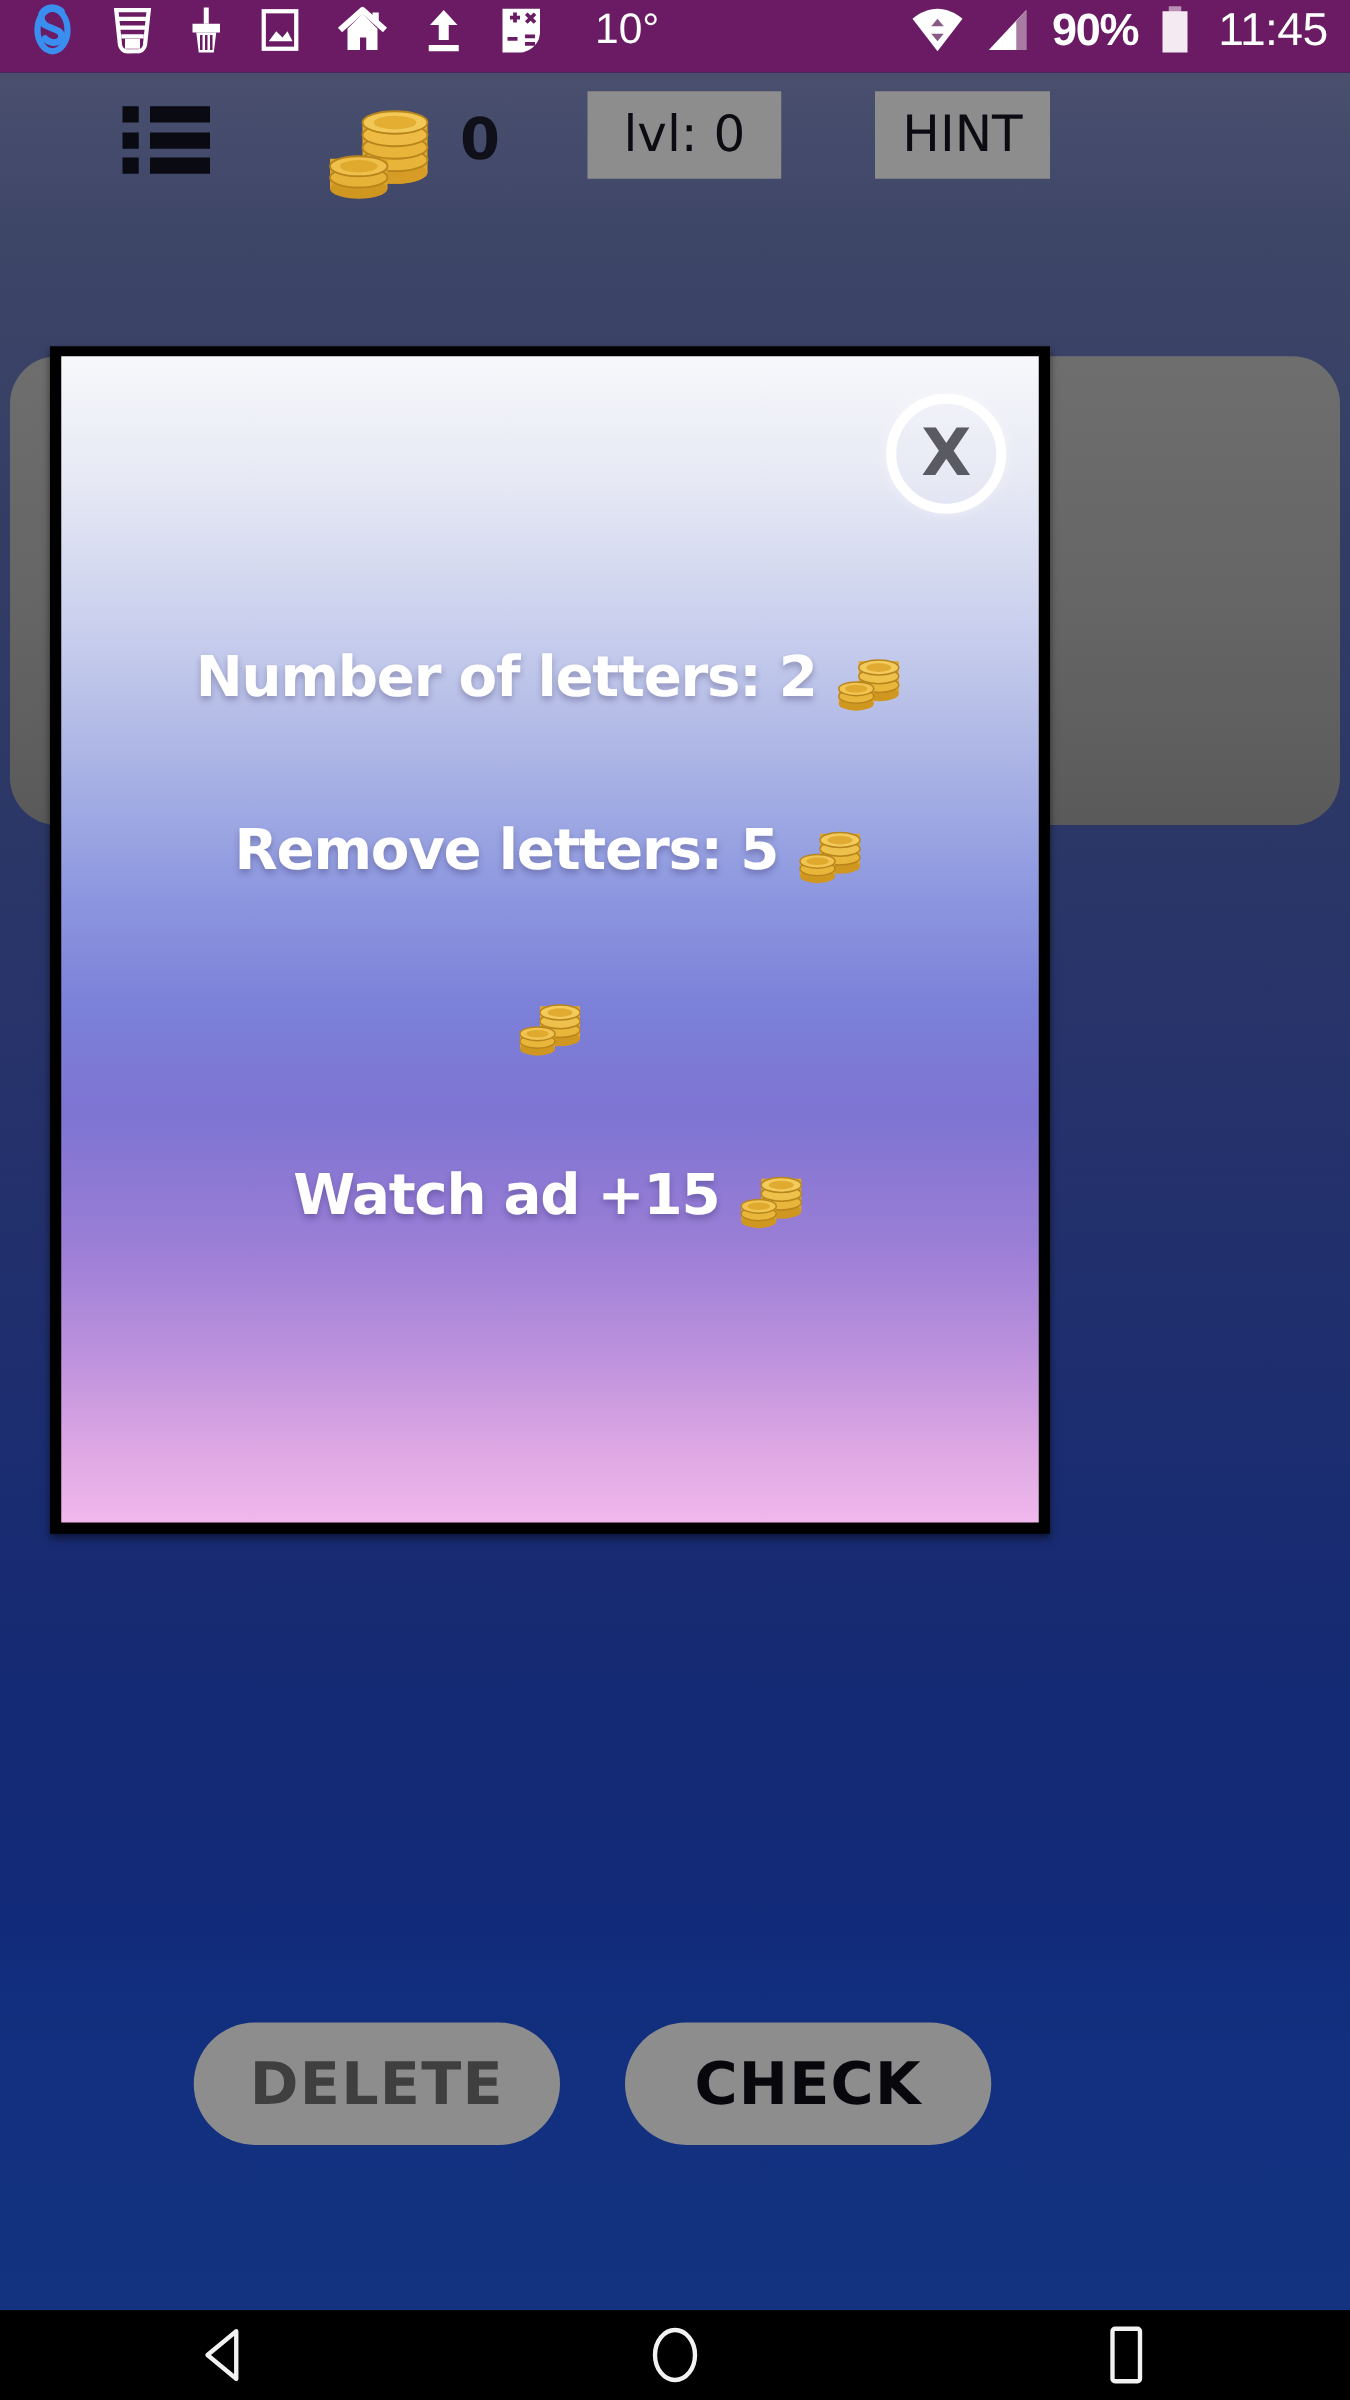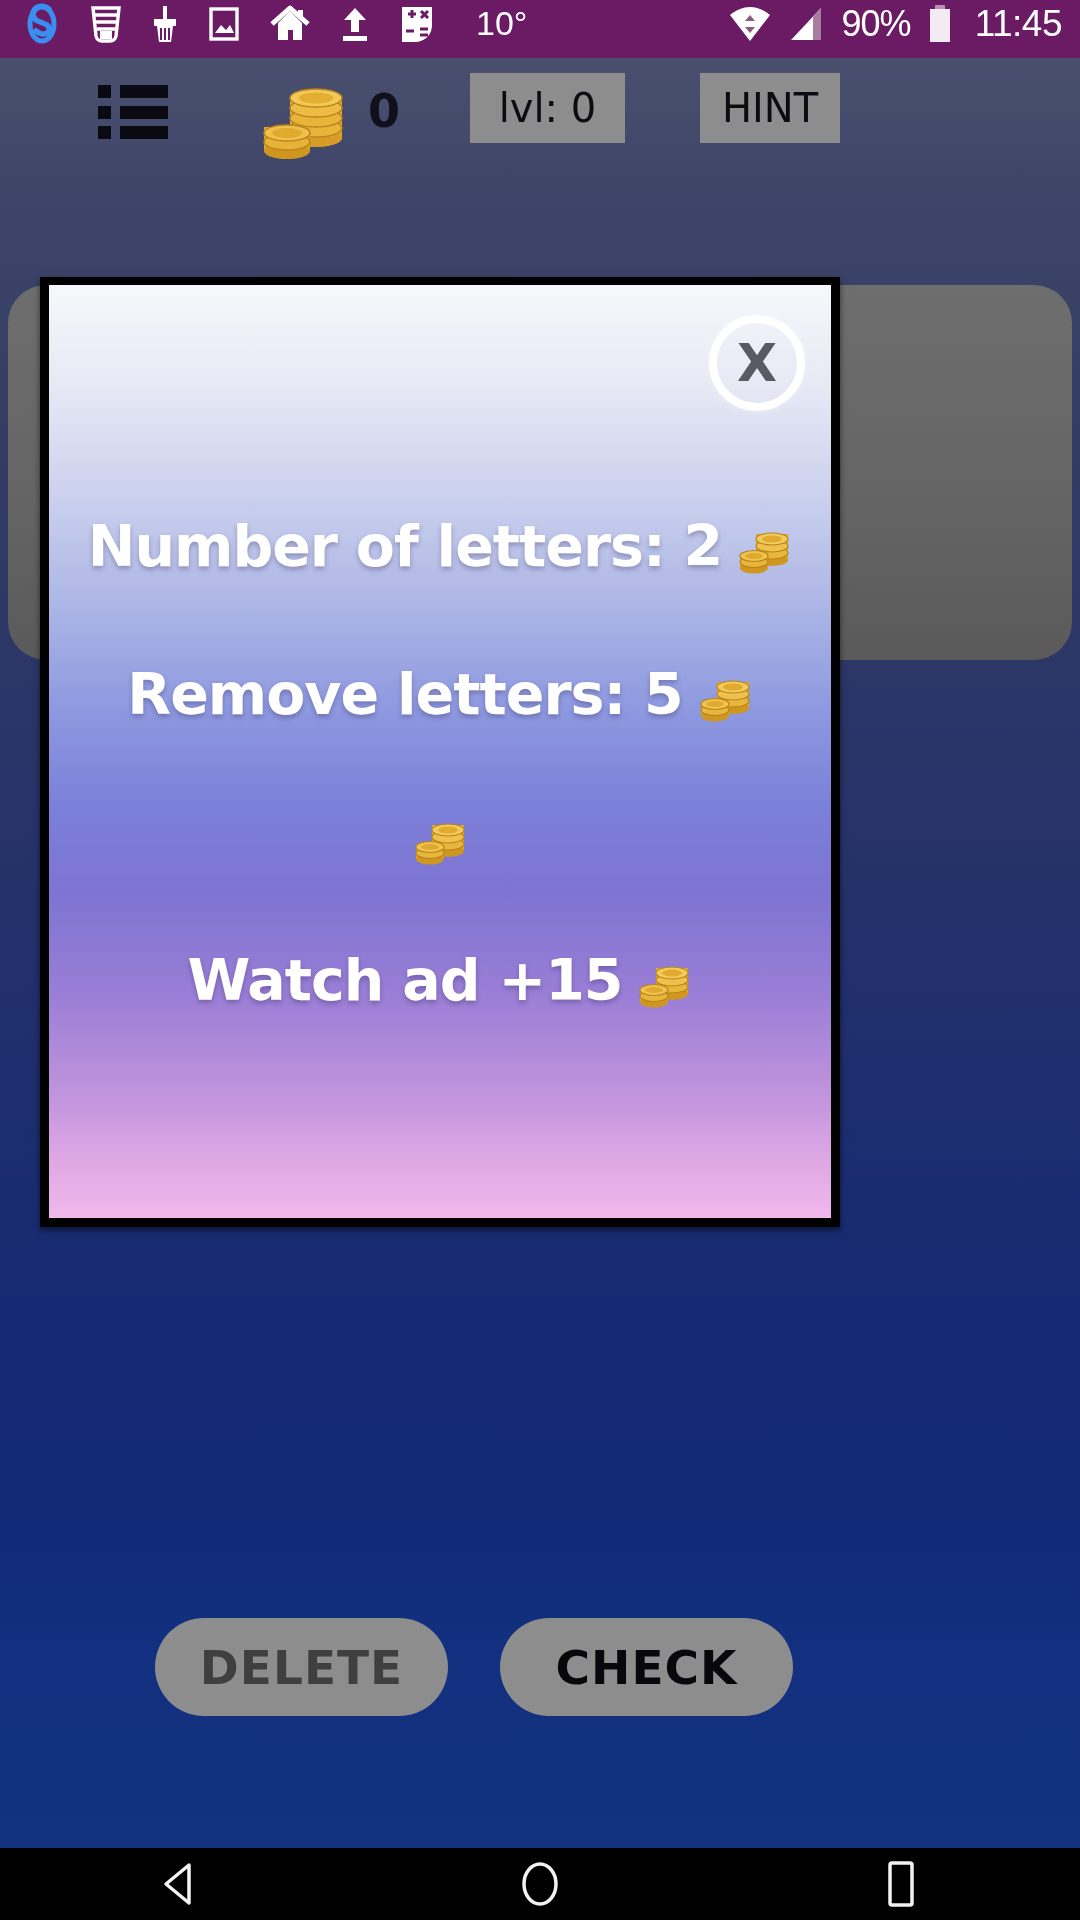--- a/index.html
+++ b/index.html
@@ -18,21 +18,21 @@
     display:flex; align-items:center; gap:0px;
     padding:0 18px 11px 22px;
   }
   .sb-left{ display:flex; align-items:center; gap:26px; }
   .sb-right{ margin-left:auto; display:flex; align-items:center; gap:16px; }
   .sb-ic{ display:block; }
   .sb-temp{
     color:#ffffff; font-size:34px; font-weight:500; letter-spacing:0px;
     margin-left:14px;
   }
-  .sb-pct{ color:#ffffff; font-size:36px; font-weight:400; letter-spacing:-1px;}
+  .sb-pct{ color:#ffffff; font-size:36px; font-weight:700; letter-spacing:-1px;}
   .sb-clock{ color:#ffffff; font-size:37px; font-weight:500; letter-spacing:-0.5px; margin-left:6px;}
 
   
   .gamebg{
     position:absolute; left:0; top:58px; width:1080px; height:1790px;
     background:linear-gradient(180deg,#4a4f6e 0%, #3e4668 7%, #323c64 22%, #24316b 48%, #162a73 70%, #102a7a 86%, #0e2a72 100%);
   }
   .gamebg-bottomfade{
     position:absolute; left:0; bottom:0; width:1080px; height:330px;
     background:linear-gradient(180deg, rgba(13,32,110,0) 0%, #12307f 40%, #13327f 100%);
@@ -108,21 +108,21 @@
   }
   .opt-list{
     position:absolute; left:0; top:228px; width:100%;
     display:flex; flex-direction:column; gap:82px;
   }
   .opt{
     display:flex; align-items:center; justify-content:center; gap:14px;
     width:100%;
   }
   .opt-label{
-    color:#ffffff; font-size:57px; font-weight:bold;
+    color:#ffffff; font-size:45px; font-weight:bold;
     font-family:"DejaVu Sans", sans-serif;
     letter-spacing:-1px;
     text-shadow:0 3px 5px rgba(40,30,80,.30);
   }
   .opt-coin{ width:56px; height:56px; position:relative; top:4px; }
 
   
   .actions{
     position:absolute; left:0; top:1618px; width:948px;
     display:flex; justify-content:center; gap:52px;

